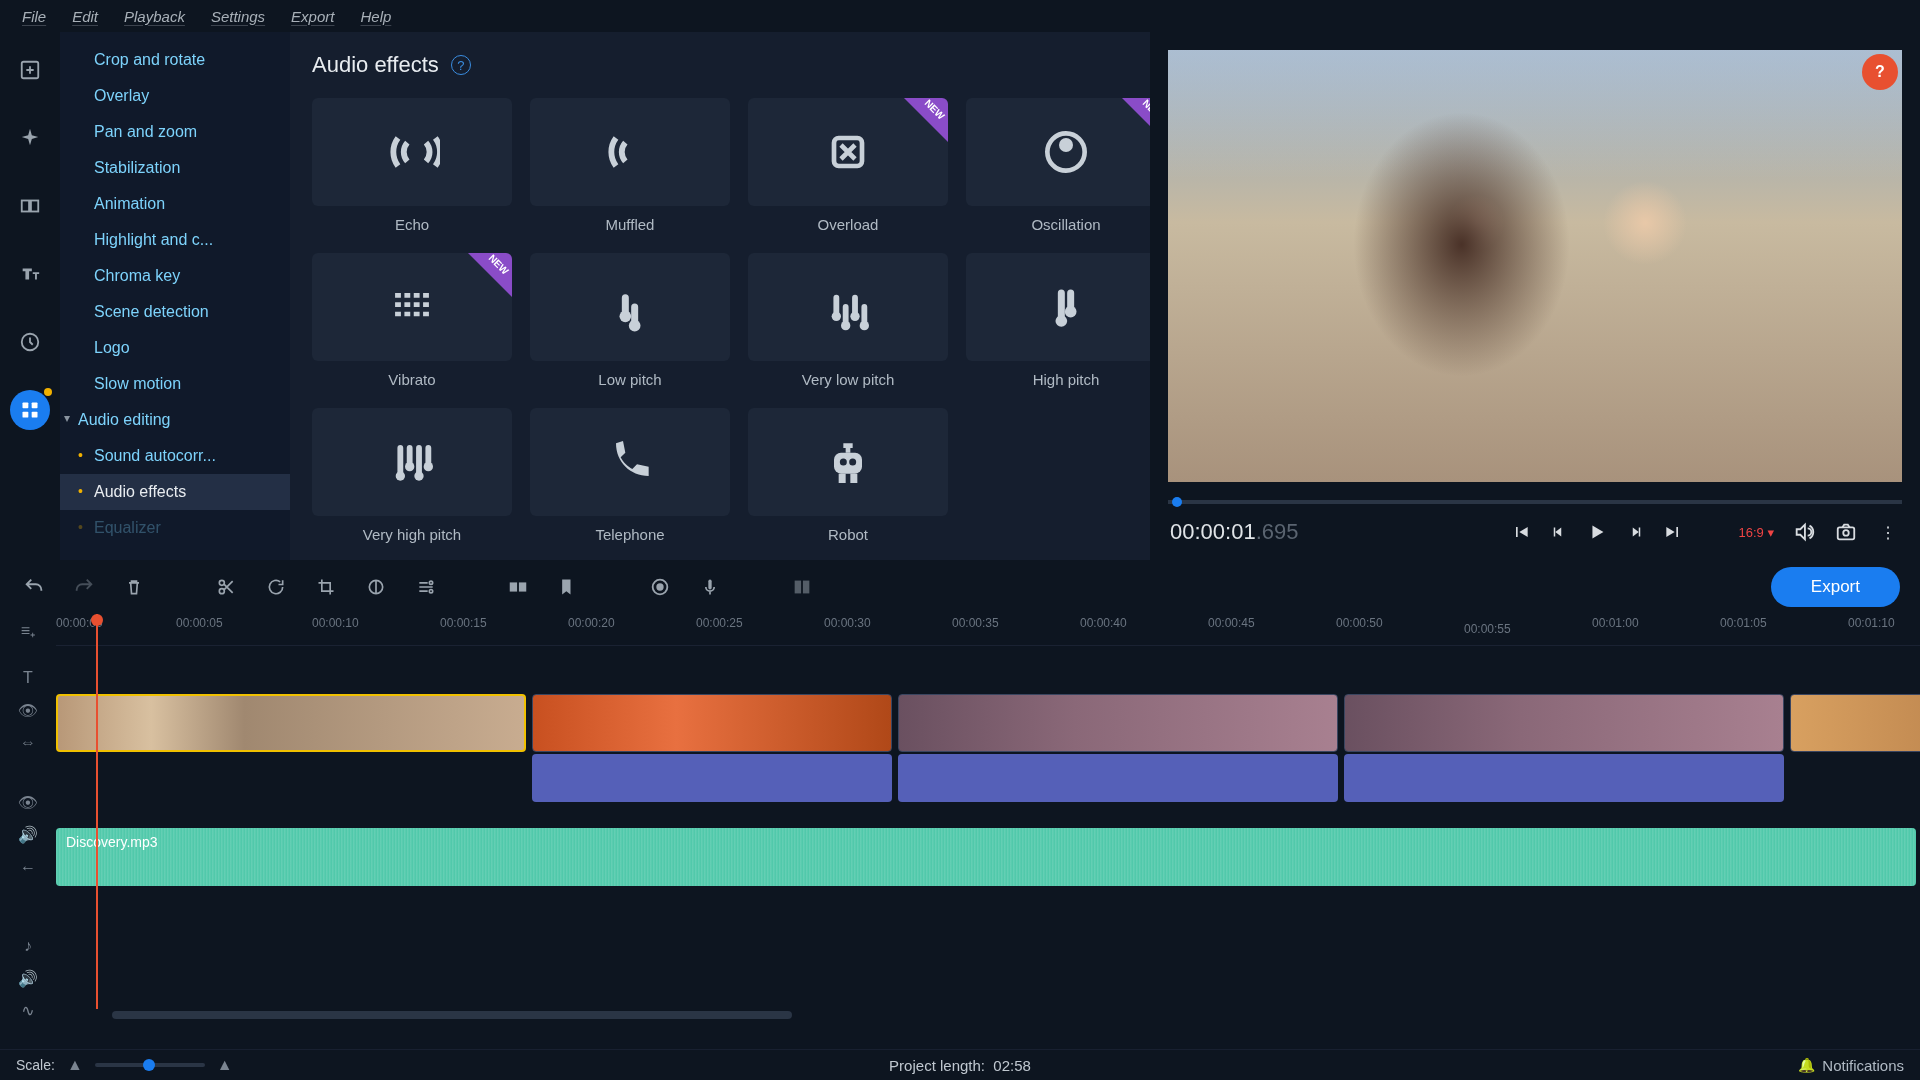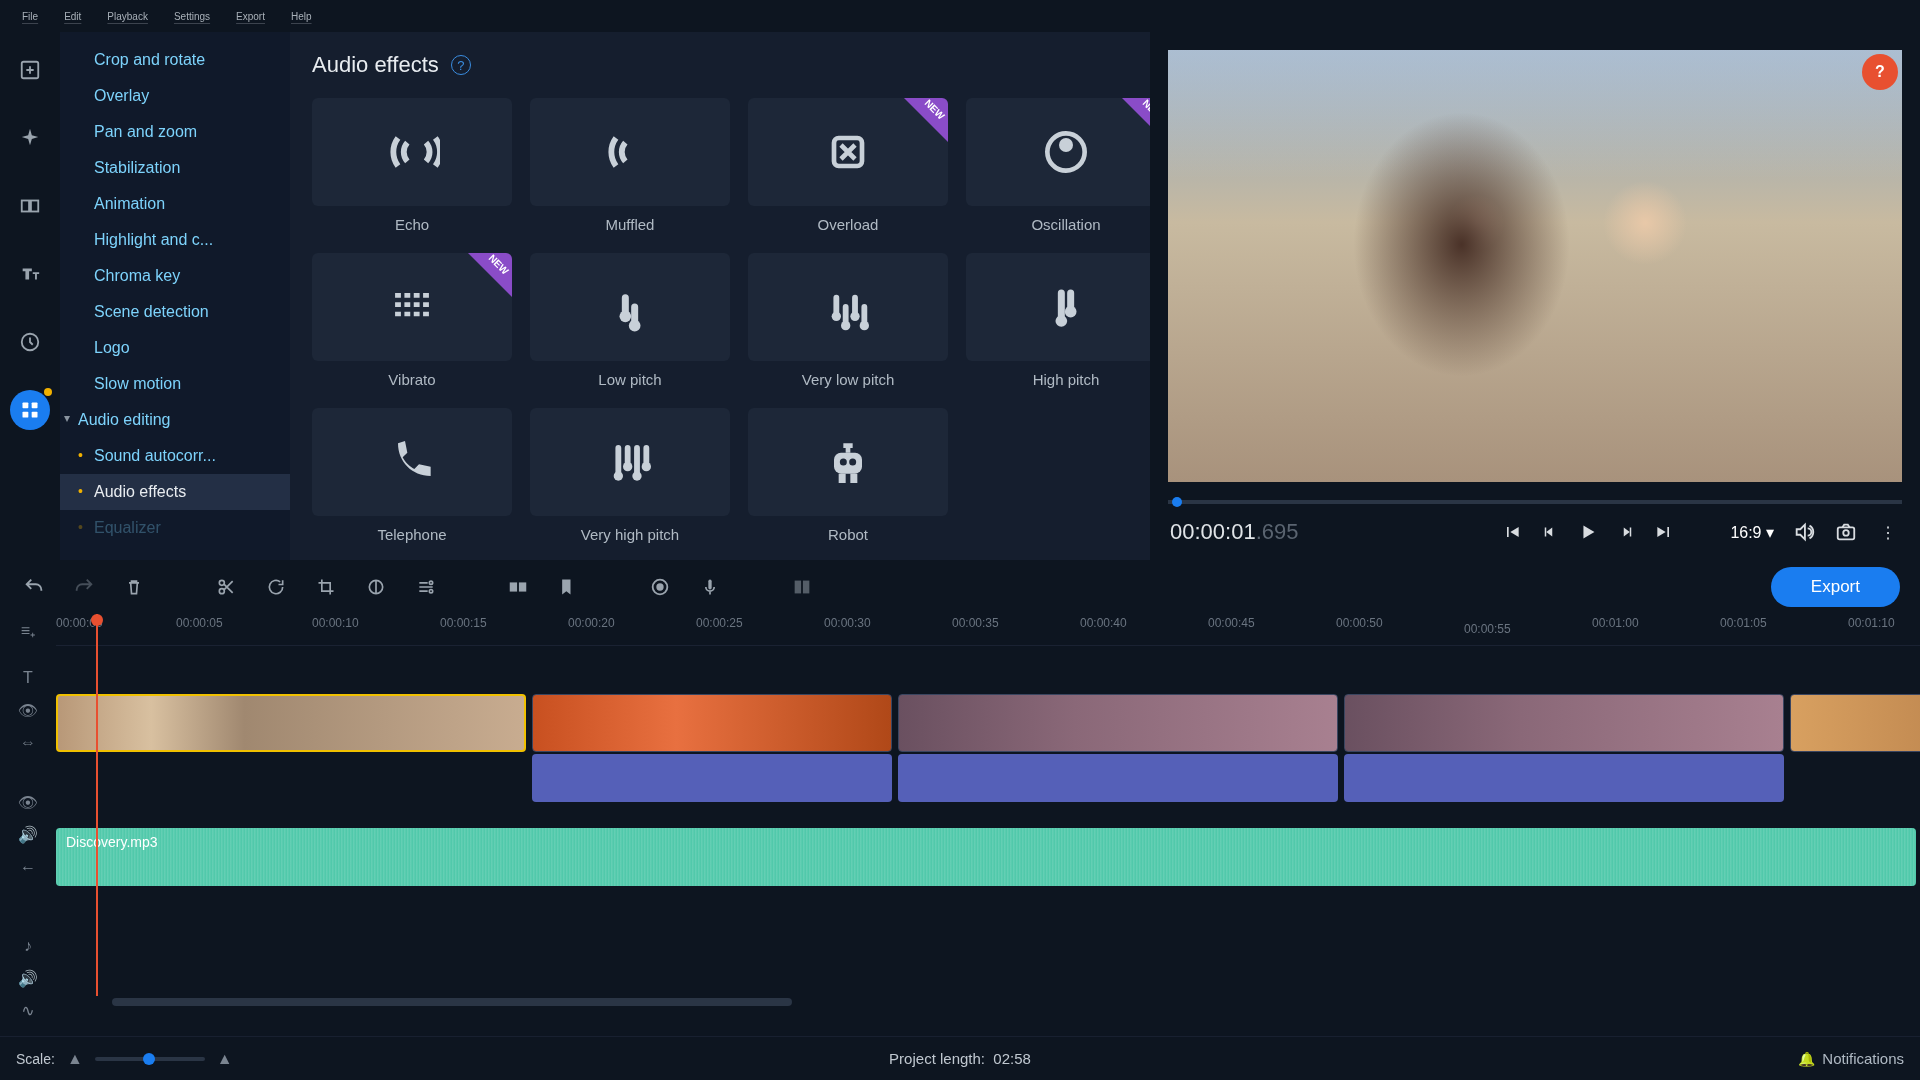--- a/index.html
+++ b/index.html
@@ -1,18 +1,18 @@
 <!DOCTYPE html>
 <html><head>
 <meta charset="utf-8">
 <style>
   * { margin: 0; padding: 0; box-sizing: border-box; font-family: -apple-system, BlinkMacSystemFont, "Segoe UI", Arial, sans-serif; }
   body { background: #0d1520; color: #c0c8d0; width: 1920px; height: 1080px; overflow: hidden; display: flex; flex-direction: column; }
   .menubar { height: 32px; display: flex; align-items: center; padding: 0 10px; gap: 2px; background: #0d1520; }
-  .menubar-item { padding: 4px 12px; color: #a8b0b8; font-size: 10px; cursor: pointer; text-decoration: underline; text-decoration-color: rgba(168,176,184,0.3); text-underline-offset: 3px; }
+  .menubar-item { padding: 4px 12px; color: #a8b0b8; font-size: 15px; cursor: pointer; text-decoration: underline; text-decoration-color: rgba(168,176,184,0.3); text-underline-offset: 3px; font-style: italic; }
   .main { flex: 1; display: flex; overflow: hidden; }
   .toolstrip { width: 60px; background: #0d1520; display: flex; flex-direction: column; align-items: center; padding-top: 18px; gap: 28px; }
   .toolstrip-btn { width: 40px; height: 40px; display: flex; align-items: center; justify-content: center; color: #9aa4ae; cursor: pointer; position: relative; }
   .toolstrip-btn.active { background: #1a7df0; border-radius: 50%; color: #fff; }
   .toolstrip-btn.active::after { content: ''; position: absolute; top: -2px; right: -2px; width: 8px; height: 8px; background: #f0b000; border-radius: 50%; }
   .sidebar { width: 230px; background: #10192a; overflow-y: auto; padding-top: 10px; }
   .sidebar::-webkit-scrollbar { width: 8px; }
   .sidebar::-webkit-scrollbar-thumb { background: #2a3545; border-radius: 4px; }
   .sidebar-item { padding: 9px 16px 9px 34px; font-size: 16px; color: #7dd3fc; cursor: pointer; position: relative; white-space: nowrap; overflow: hidden; text-overflow: ellipsis; }
   .sidebar-item.parent { padding-left: 18px; }
@@ -39,21 +39,21 @@
   }
   .preview-help { position: absolute; top: 22px; right: 22px; width: 36px; height: 36px; background: #e85030; border-radius: 50%; color: #fff; display: flex; align-items: center; justify-content: center; font-weight: bold; cursor: pointer; z-index: 5; }
   .preview-scrub { height: 4px; background: #2a3545; margin: 0 18px; position: relative; }
   .preview-scrub::before { content: ''; position: absolute; left: 4px; top: -3px; width: 10px; height: 10px; background: #1a7df0; border-radius: 50%; }
   .preview-controls { height: 56px; display: flex; align-items: center; padding: 0 20px; gap: 14px; }
   .timecode { font-size: 22px; color: #e0e4e8; font-family: monospace; }
   .timecode .ms { color: #5a6470; }
   .transport { margin-left: auto; display: flex; gap: 14px; }
   .transport-btn { width: 24px; height: 24px; color: #d8dce0; cursor: pointer; display: flex; align-items: center; justify-content: center; }
   .preview-right { display: flex; gap: 18px; align-items: center; margin-left: 40px; }
-  .ratio-sel { color: #ffffff; font-size: 16px; cursor: pointer; }
+  .ratio-sel { color: #ef4444; font-size: 13px; cursor: pointer; }
   .timeline-area { height: 520px; background: #0d1520; display: flex; flex-direction: column; }
   .tl-toolbar { height: 54px; display: flex; align-items: center; padding: 0 20px; gap: 22px; }
   .tl-tool { width: 28px; height: 28px; color: #9aa4ae; cursor: pointer; display: flex; align-items: center; justify-content: center; }
   .tl-toolbar-sep { width: 20px; }
   .export-btn { margin-left: auto; background: #1a7df0; color: #fff; padding: 10px 40px; border-radius: 24px; font-size: 17px; cursor: pointer; }
   .tl-body { flex: 1; display: flex; position: relative; overflow: hidden; }
   .tl-left { width: 56px; background: #0d1520; display: flex; flex-direction: column; }
   .tl-left-btn { height: 32px; color: #7a8490; display: flex; align-items: center; justify-content: center; cursor: pointer; }
   .tl-right { flex: 1; position: relative; overflow: hidden; }
   .tl-ruler { height: 32px; position: relative; border-bottom: 1px solid #1a2232; }
@@ -68,21 +68,21 @@
   .clip.selected { border: 2px solid #f0c000; }
   .clip.orange { background: linear-gradient(90deg, #c85020 0%, #e87040 40%, #b04818 100%); }
   .clip.dusk { background: linear-gradient(90deg, #6a5060 0%, #8a6878 40%, #a88090 100%); }
   .clip.sunset { background: linear-gradient(90deg, #d8a060 0%, #c08850 100%); }
   .audio-attached { position: absolute; top: 60px; height: 48px; background: #5560b8; border-radius: 4px; }
   .tl-track.audio .clip-audio { position: absolute; top: 0; height: 58px; background: #1ab890; border-radius: 4px; overflow: hidden; }
   .clip-audio-label { position: absolute; left: 10px; top: 6px; color: #fff; font-size: 14px; z-index: 2; }
   .waveform { position: absolute; inset: 0; background: repeating-linear-gradient(90deg, rgba(255,255,255,0.3) 0, rgba(255,255,255,0.5) 1px, rgba(255,255,255,0.2) 2px, rgba(255,255,255,0.4) 3px); opacity: 0.8; }
   .tl-scrollbar { position: absolute; bottom: 28px; left: 56px; right: 0; height: 10px; }
   .tl-scrollbar-thumb { position: absolute; left: 0; width: 680px; height: 8px; background: #2a3545; border-radius: 4px; }
-  .statusbar { height: 44px; display: flex; align-items: center; padding: 0 16px; gap: 12px; background: #0d1520; border-top: 1px solid #182030; }
+  .statusbar { height: 31px; display: flex; align-items: center; padding: 0 16px; gap: 12px; background: #0d1520; border-top: 1px solid #182030; }
   .scale-label { font-size: 14px; color: #c0c8d0; }
   .scale-slider { width: 110px; height: 4px; background: #2a3545; position: relative; border-radius: 2px; }
   .scale-slider::after { content: ''; position: absolute; left: 48px; top: -4px; width: 12px; height: 12px; background: #1a7df0; border-radius: 50%; }
   .proj-len { position: absolute; left: 50%; transform: translateX(-50%); font-size: 15px; color: #c0c8d0; }
   .notif { margin-left: auto; color: #b0bac4; font-size: 15px; display: flex; align-items: center; gap: 6px; cursor: pointer; }
   .notif::before { content: '🔔'; font-size: 14px; filter: hue-rotate(20deg); }
 </style>
 </head>
 <body>
 
@@ -231,36 +231,36 @@
               <path d="M10 18v-12M14 14v-8" stroke="currentColor" stroke-width="3" stroke-linecap="round"></path>
               <circle cx="10" cy="18" r="2.5" fill="currentColor"></circle>
               <circle cx="14" cy="14" r="2.5" fill="currentColor"></circle>
             </svg>
           </div>
           <span class="effect-label">High pitch</span>
         </div>
         <div class="effect-card">
           <div class="effect-thumb">
             <svg viewBox="0 0 24 24">
-              <path d="M6 4c0 8 6 14 14 14v-4l-5-1-2 2c-2-1-4-3-5-5l2-2-1-5z" fill="currentColor"></path>
-            </svg>
-          </div>
-          <span class="effect-label">Telephone</span>
-        </div>
-        <div class="effect-card">
-          <div class="effect-thumb">
-            <svg viewBox="0 0 24 24">
               <path d="M7 18v-12M11 14v-8M15 18v-12M19 14v-8" stroke="currentColor" stroke-width="2.5" stroke-linecap="round"></path>
               <circle cx="7" cy="18" r="2" fill="currentColor"></circle>
               <circle cx="11" cy="14" r="2" fill="currentColor"></circle>
               <circle cx="15" cy="18" r="2" fill="currentColor"></circle>
               <circle cx="19" cy="14" r="2" fill="currentColor"></circle>
             </svg>
           </div>
           <span class="effect-label">Very high pitch</span>
+        </div>
+        <div class="effect-card">
+          <div class="effect-thumb">
+            <svg viewBox="0 0 24 24">
+              <path d="M6 4c0 8 6 14 14 14v-4l-5-1-2 2c-2-1-4-3-5-5l2-2-1-5z" fill="currentColor"></path>
+            </svg>
+          </div>
+          <span class="effect-label">Telephone</span>
         </div>
         <div class="effect-card">
           <div class="effect-thumb">
             <svg viewBox="0 0 24 24">
               <rect x="6" y="8" width="12" height="9" rx="3" fill="currentColor"></rect>
               <circle cx="10" cy="12" r="1.5" fill="#1d2738"></circle>
               <circle cx="14" cy="12" r="1.5" fill="#1d2738"></circle>
               <path d="M12 8V5M10 5h4" stroke="currentColor" stroke-width="2"></path>
               <rect x="8" y="17" width="3" height="4" fill="currentColor"></rect>
               <rect x="13" y="17" width="3" height="4" fill="currentColor"></rect>

